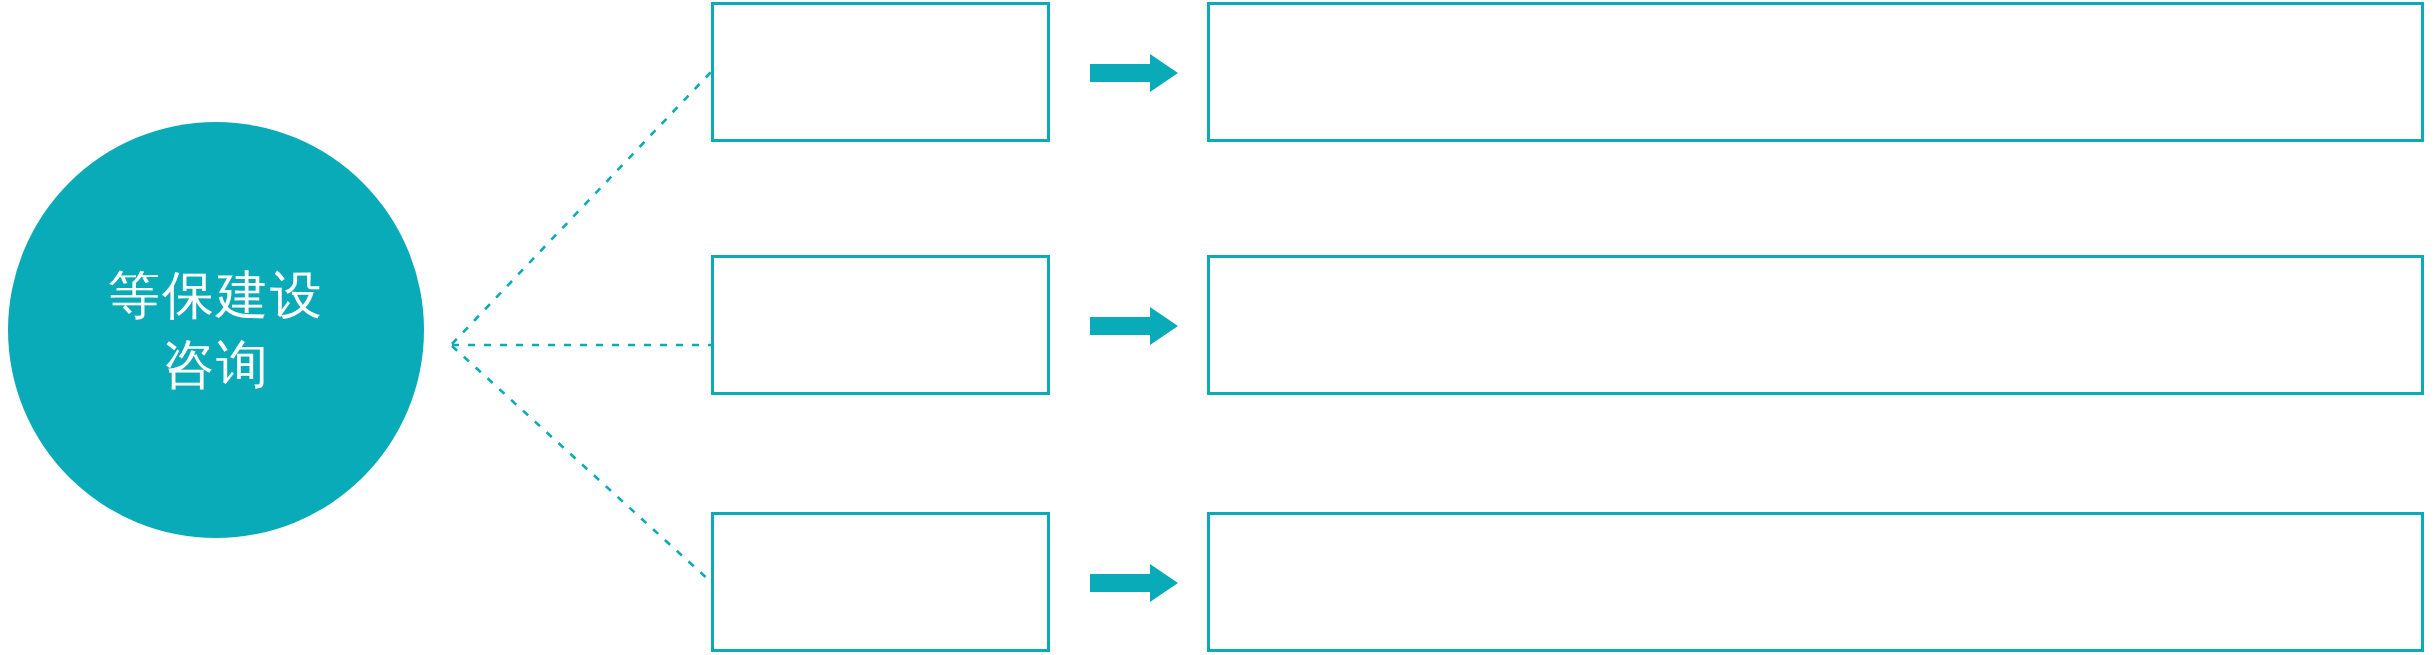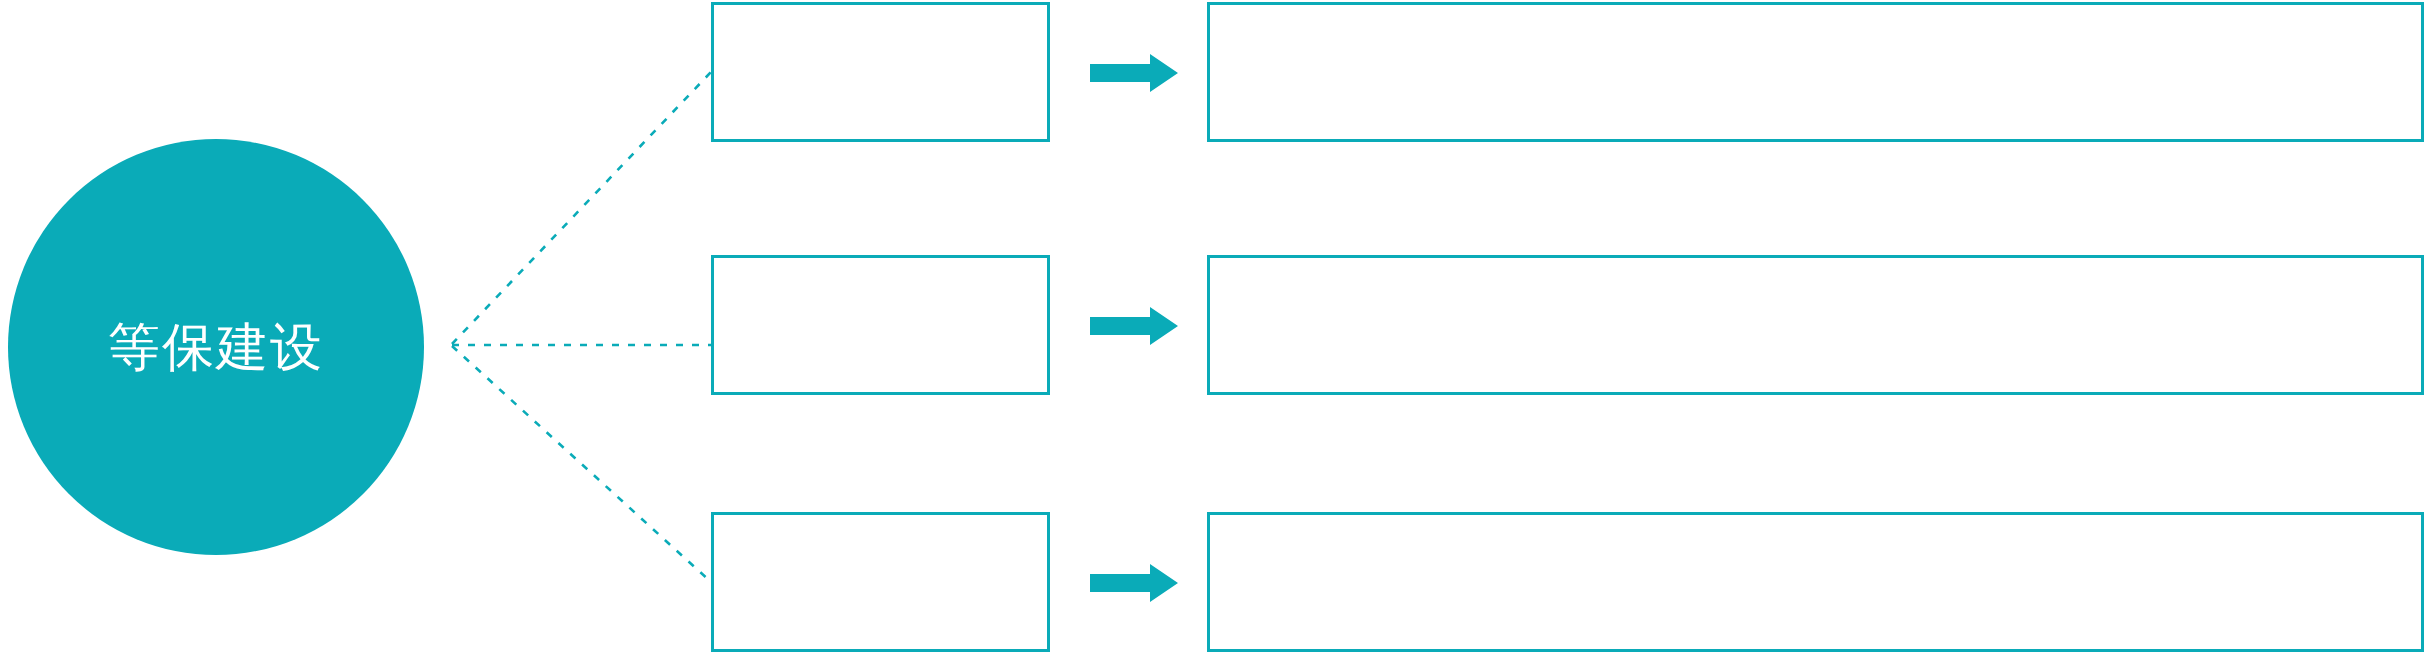--- a/index.html
+++ b/index.html
@@ -13,21 +13,21 @@
     height: 655px;
     background: #ffffff;
     overflow: hidden;
     font-family: "Liberation Sans", "DejaVu Sans", sans-serif;
   }
 
   
   .hub {
     position: absolute;
     left: 8px;
-    top: 139px;
+    top: 122px;
     width: 416px;
     height: 416px;
     border-radius: 50%;
     background: #0AABB8;
     display: flex;
     flex-direction: column;
     align-items: center;
     justify-content: center;
     box-sizing: border-box;
   }
@@ -102,20 +102,21 @@
     height: 38px;
   }
 </style>
 </head>
 <body>
 
 <div id="stage">
 
   <div class="hub">
     <div class="hub-line">等保建设</div>
+    <div class="hub-line">咨询</div>
   </div>
 
   <svg class="connectors" viewBox="0 0 2434 655" preserveAspectRatio="none" xmlns="http://www.w3.org/2000/svg">
     <line x1="452" y1="344" x2="711" y2="72" stroke="#0AABB8" stroke-width="2.6" stroke-dasharray="7 9" stroke-linecap="butt"></line>
     <line x1="452" y1="345" x2="711" y2="345" stroke="#0AABB8" stroke-width="2.6" stroke-dasharray="7 9" stroke-linecap="butt"></line>
     <line x1="452" y1="346" x2="711" y2="582" stroke="#0AABB8" stroke-width="2.6" stroke-dasharray="7 9" stroke-linecap="butt"></line>
   </svg>
 
   <div class="row row-0">
     <div class="small-box"></div>

